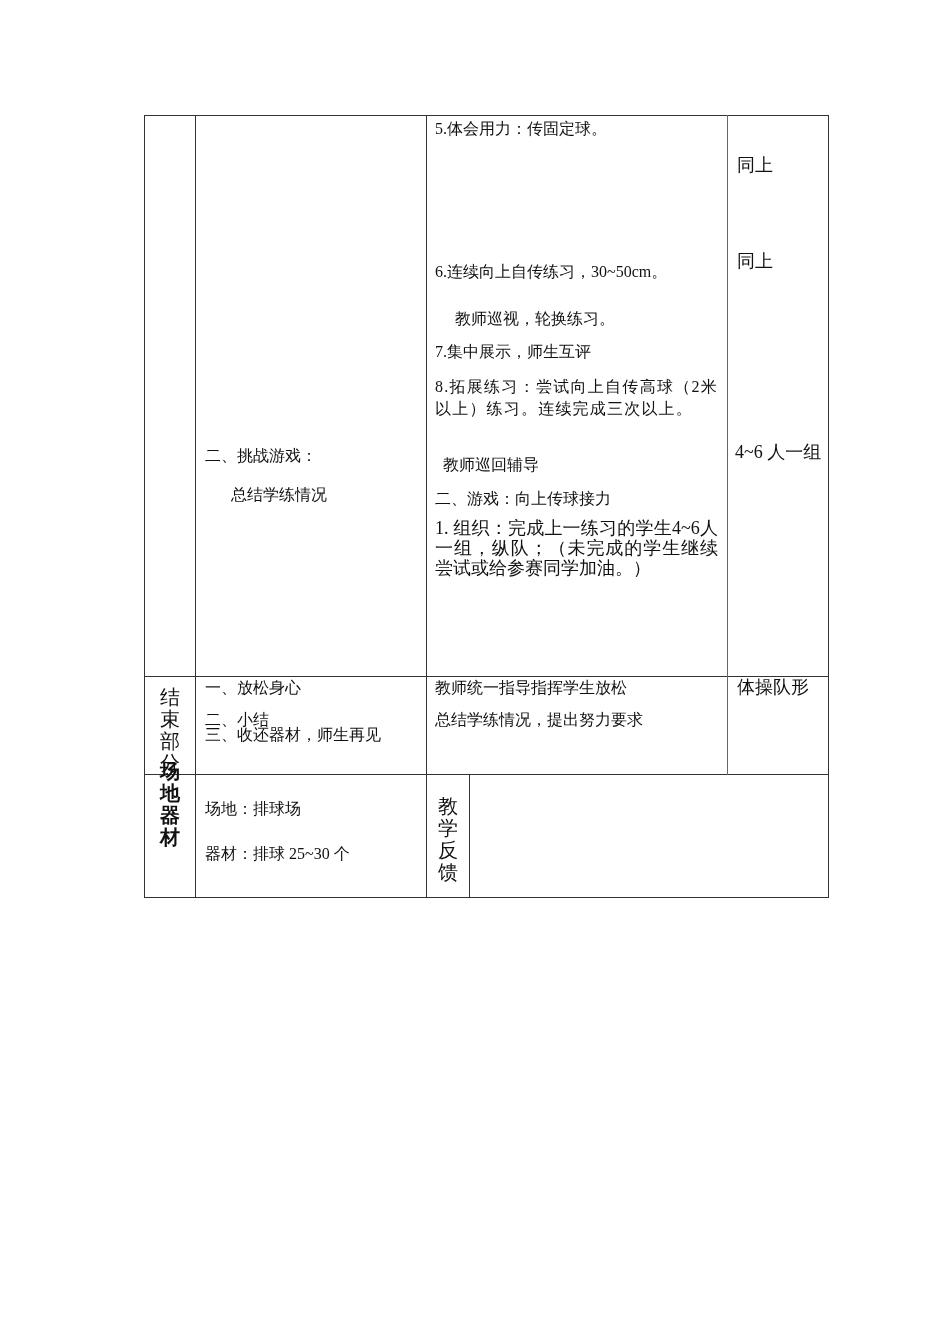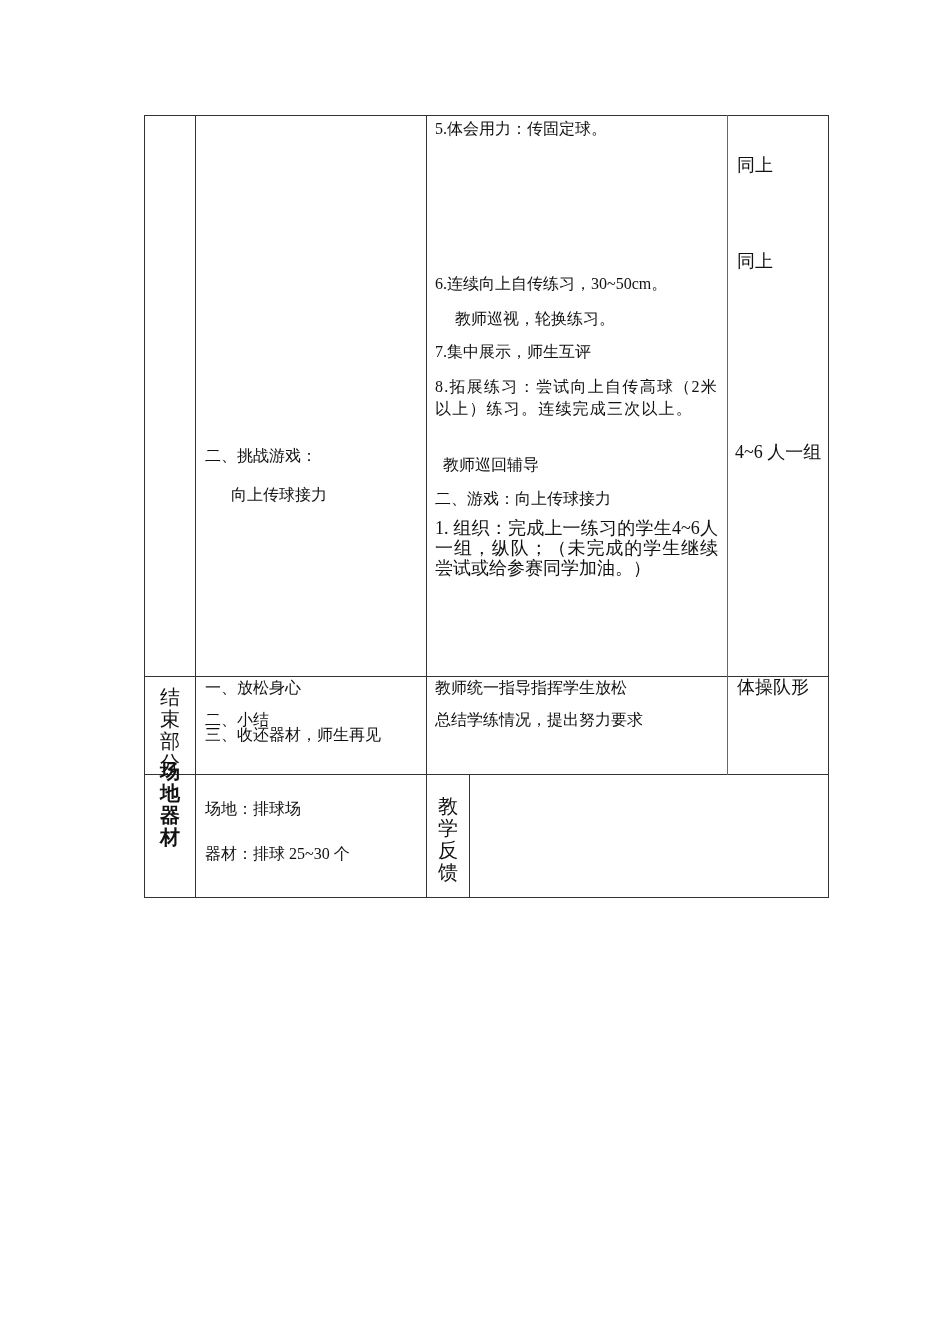--- a/index.html
+++ b/index.html
@@ -24,24 +24,24 @@
   <div class="line h" style="left:0;top:782px;width:684px;"></div>
 
   <div class="line v" style="left:0;top:0;height:783px;"></div>
   <div class="line v" style="left:51px;top:0;height:783px;"></div>
   <div class="line v" style="left:282px;top:0;height:783px;"></div>
   <div class="line v" style="left:583px;top:0;height:660px;background:#666;"></div>
   <div class="line v" style="left:325px;top:659px;height:124px;"></div>
   <div class="line v" style="left:684px;top:0;height:783px;"></div>
 
   <div class="t" style="left:61px;top:330px;">二、挑战游戏：</div>
-  <div class="t" style="left:87px;top:369px;">向上传球接力</div>
+  <div class="t" style="left:87px;top:369px;">总结学练情况</div>
 
   <div class="t" style="left:291px;top:3px;">5.体会用力：传固定球。</div>
-  <div class="t" style="left:291px;top:158px;">6.连续向上自传练习，30~50cm。</div>
+  <div class="t" style="left:291px;top:146px;">6.连续向上自传练习，30~50cm。</div>
   <div class="t" style="left:311px;top:193px;">教师巡视，轮换练习。</div>
   <div class="t" style="left:291px;top:226px;">7.集中展示，师生互评</div>
   <div class="p" style="left:291px;top:261px;width:283px;letter-spacing:1.2px;">8.拓展练习：尝试向上自传高球（2米以上）练习。连续完成三次以上。</div>
   <div class="t" style="left:299px;top:339px;">教师巡回辅导</div>
   <div class="t" style="left:291px;top:373px;">二、游戏：向上传球接力</div>
   <div class="p sm" style="left:291px;top:403px;width:283px;">1. 组织：完成上一练习的学生4~6人一组，纵队；（未完成的学生继续尝试或给参赛同学加油。）</div>
 
   <div class="t sm" style="left:593px;top:40px;">同上</div>
   <div class="t sm" style="left:593px;top:136px;">同上</div>
   <div class="t sm" style="left:591px;top:327px;">4~6 人一组</div>

